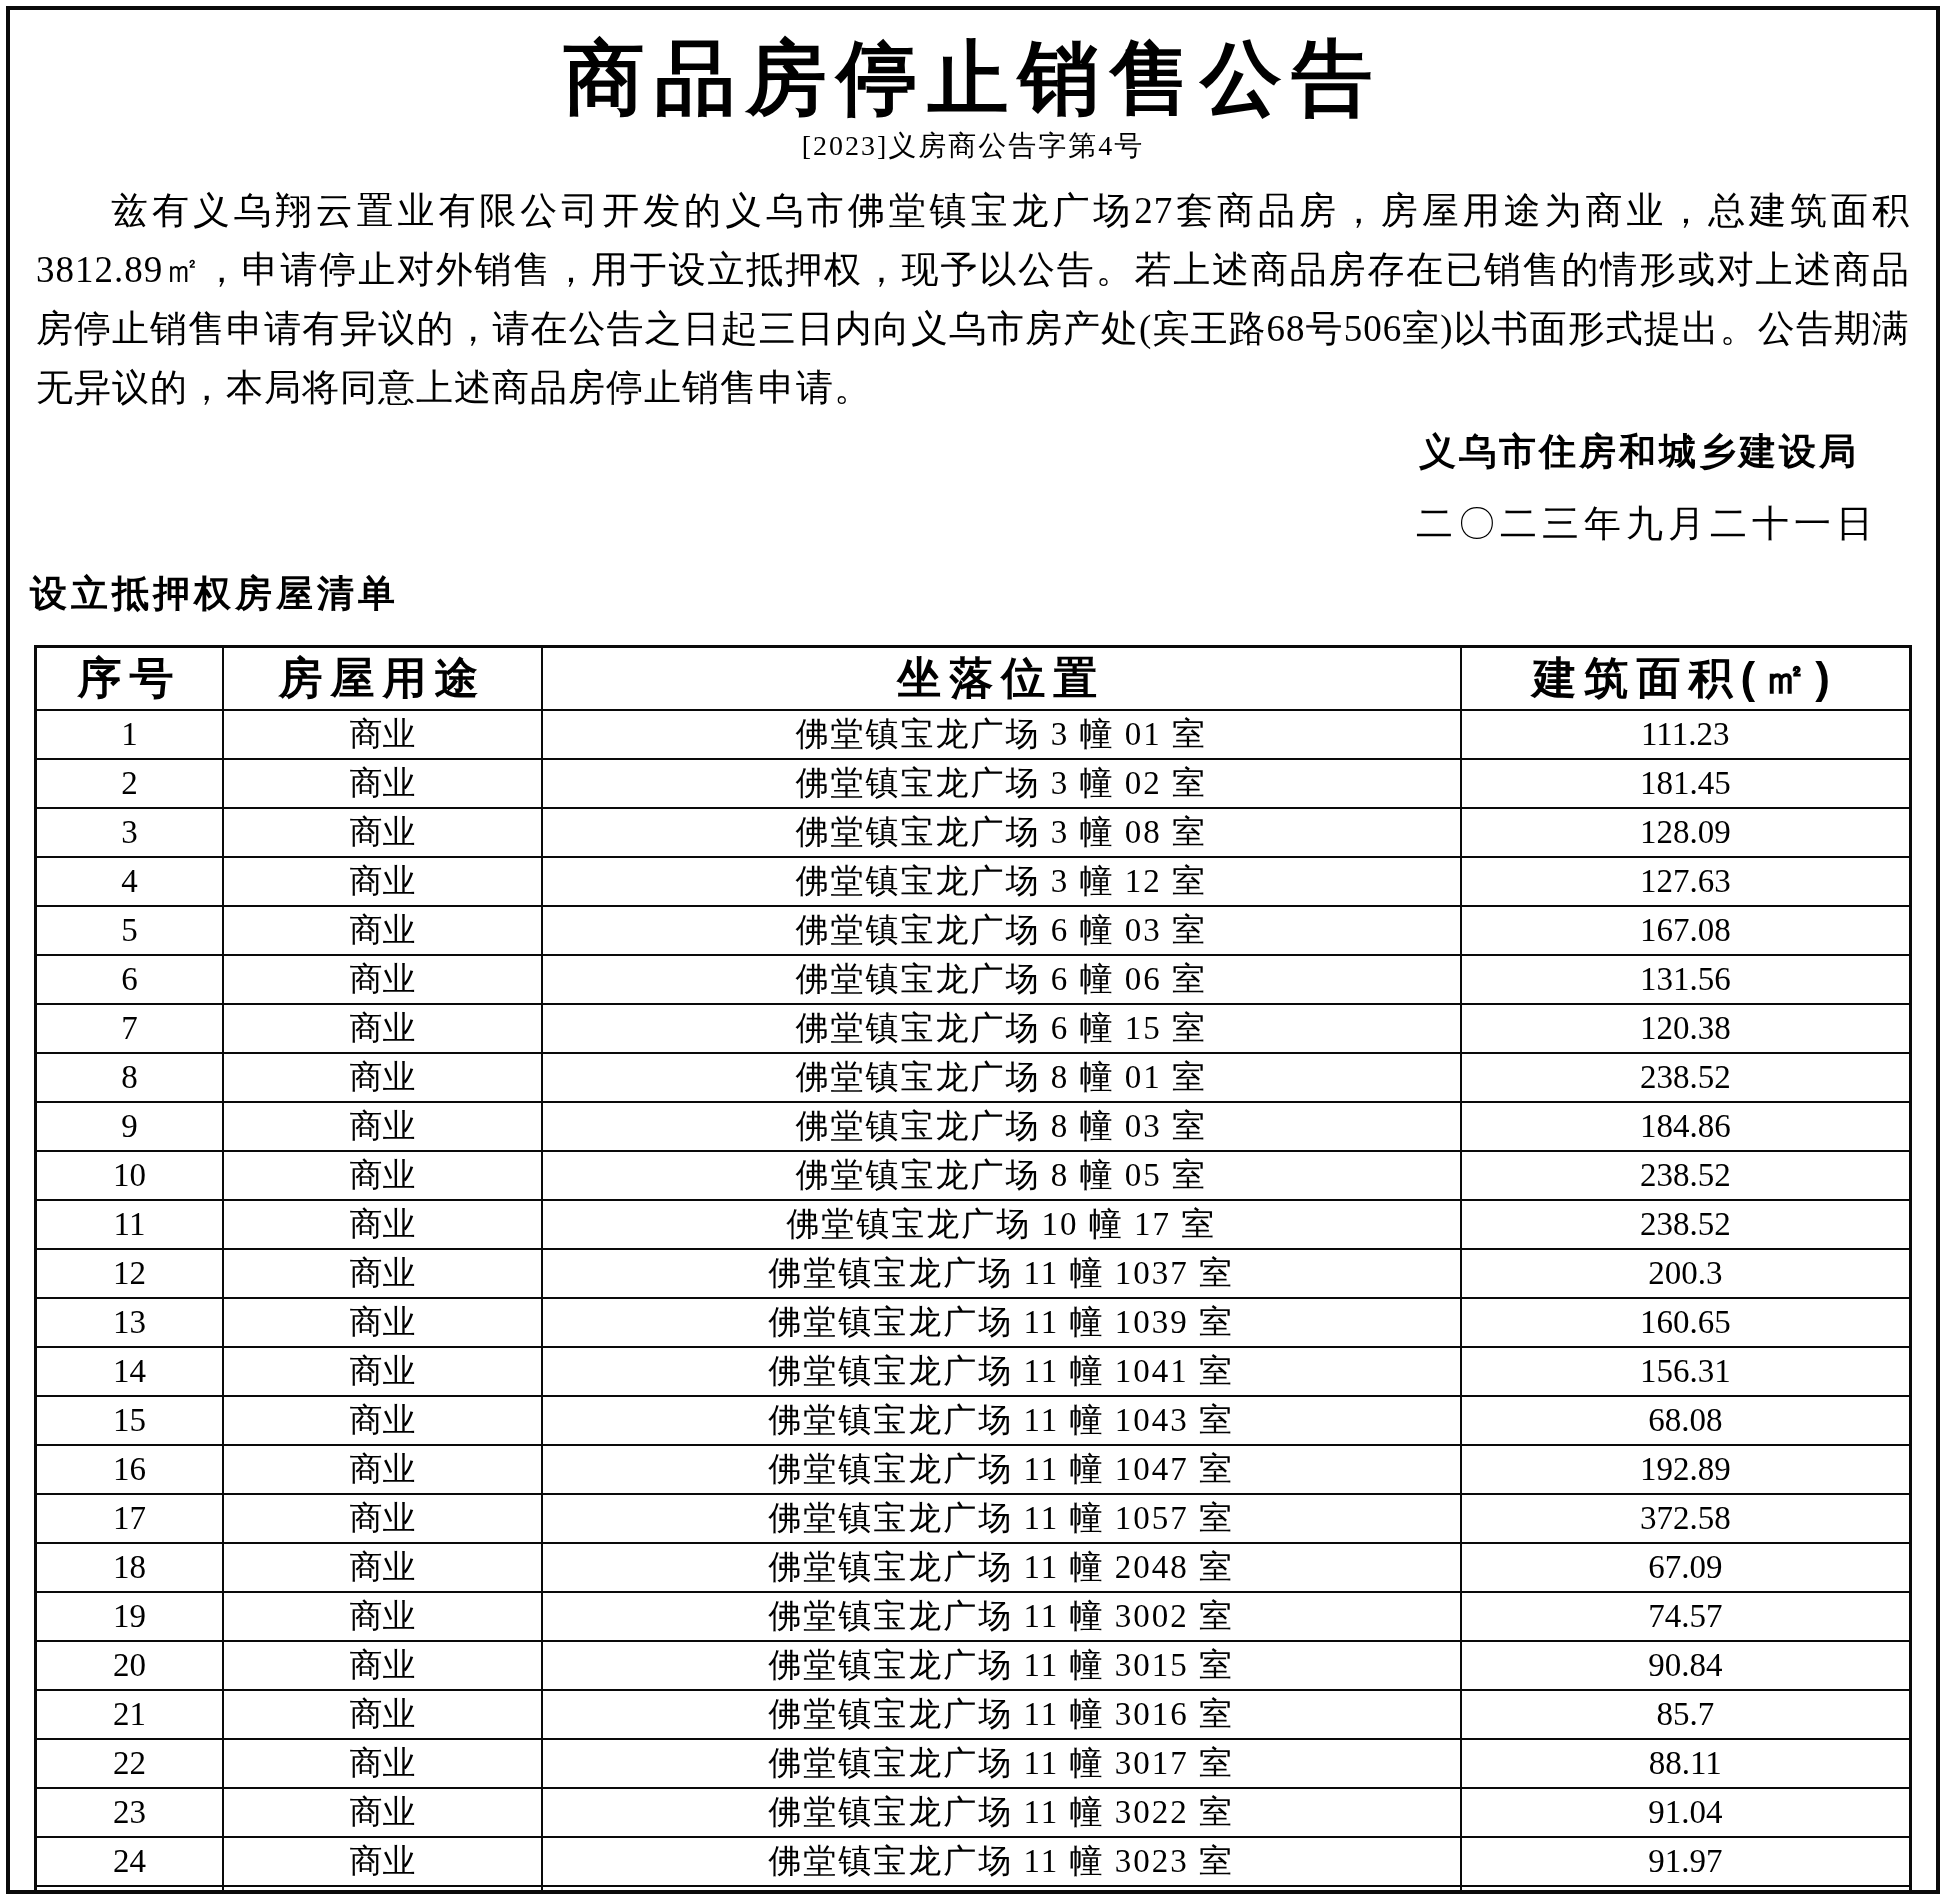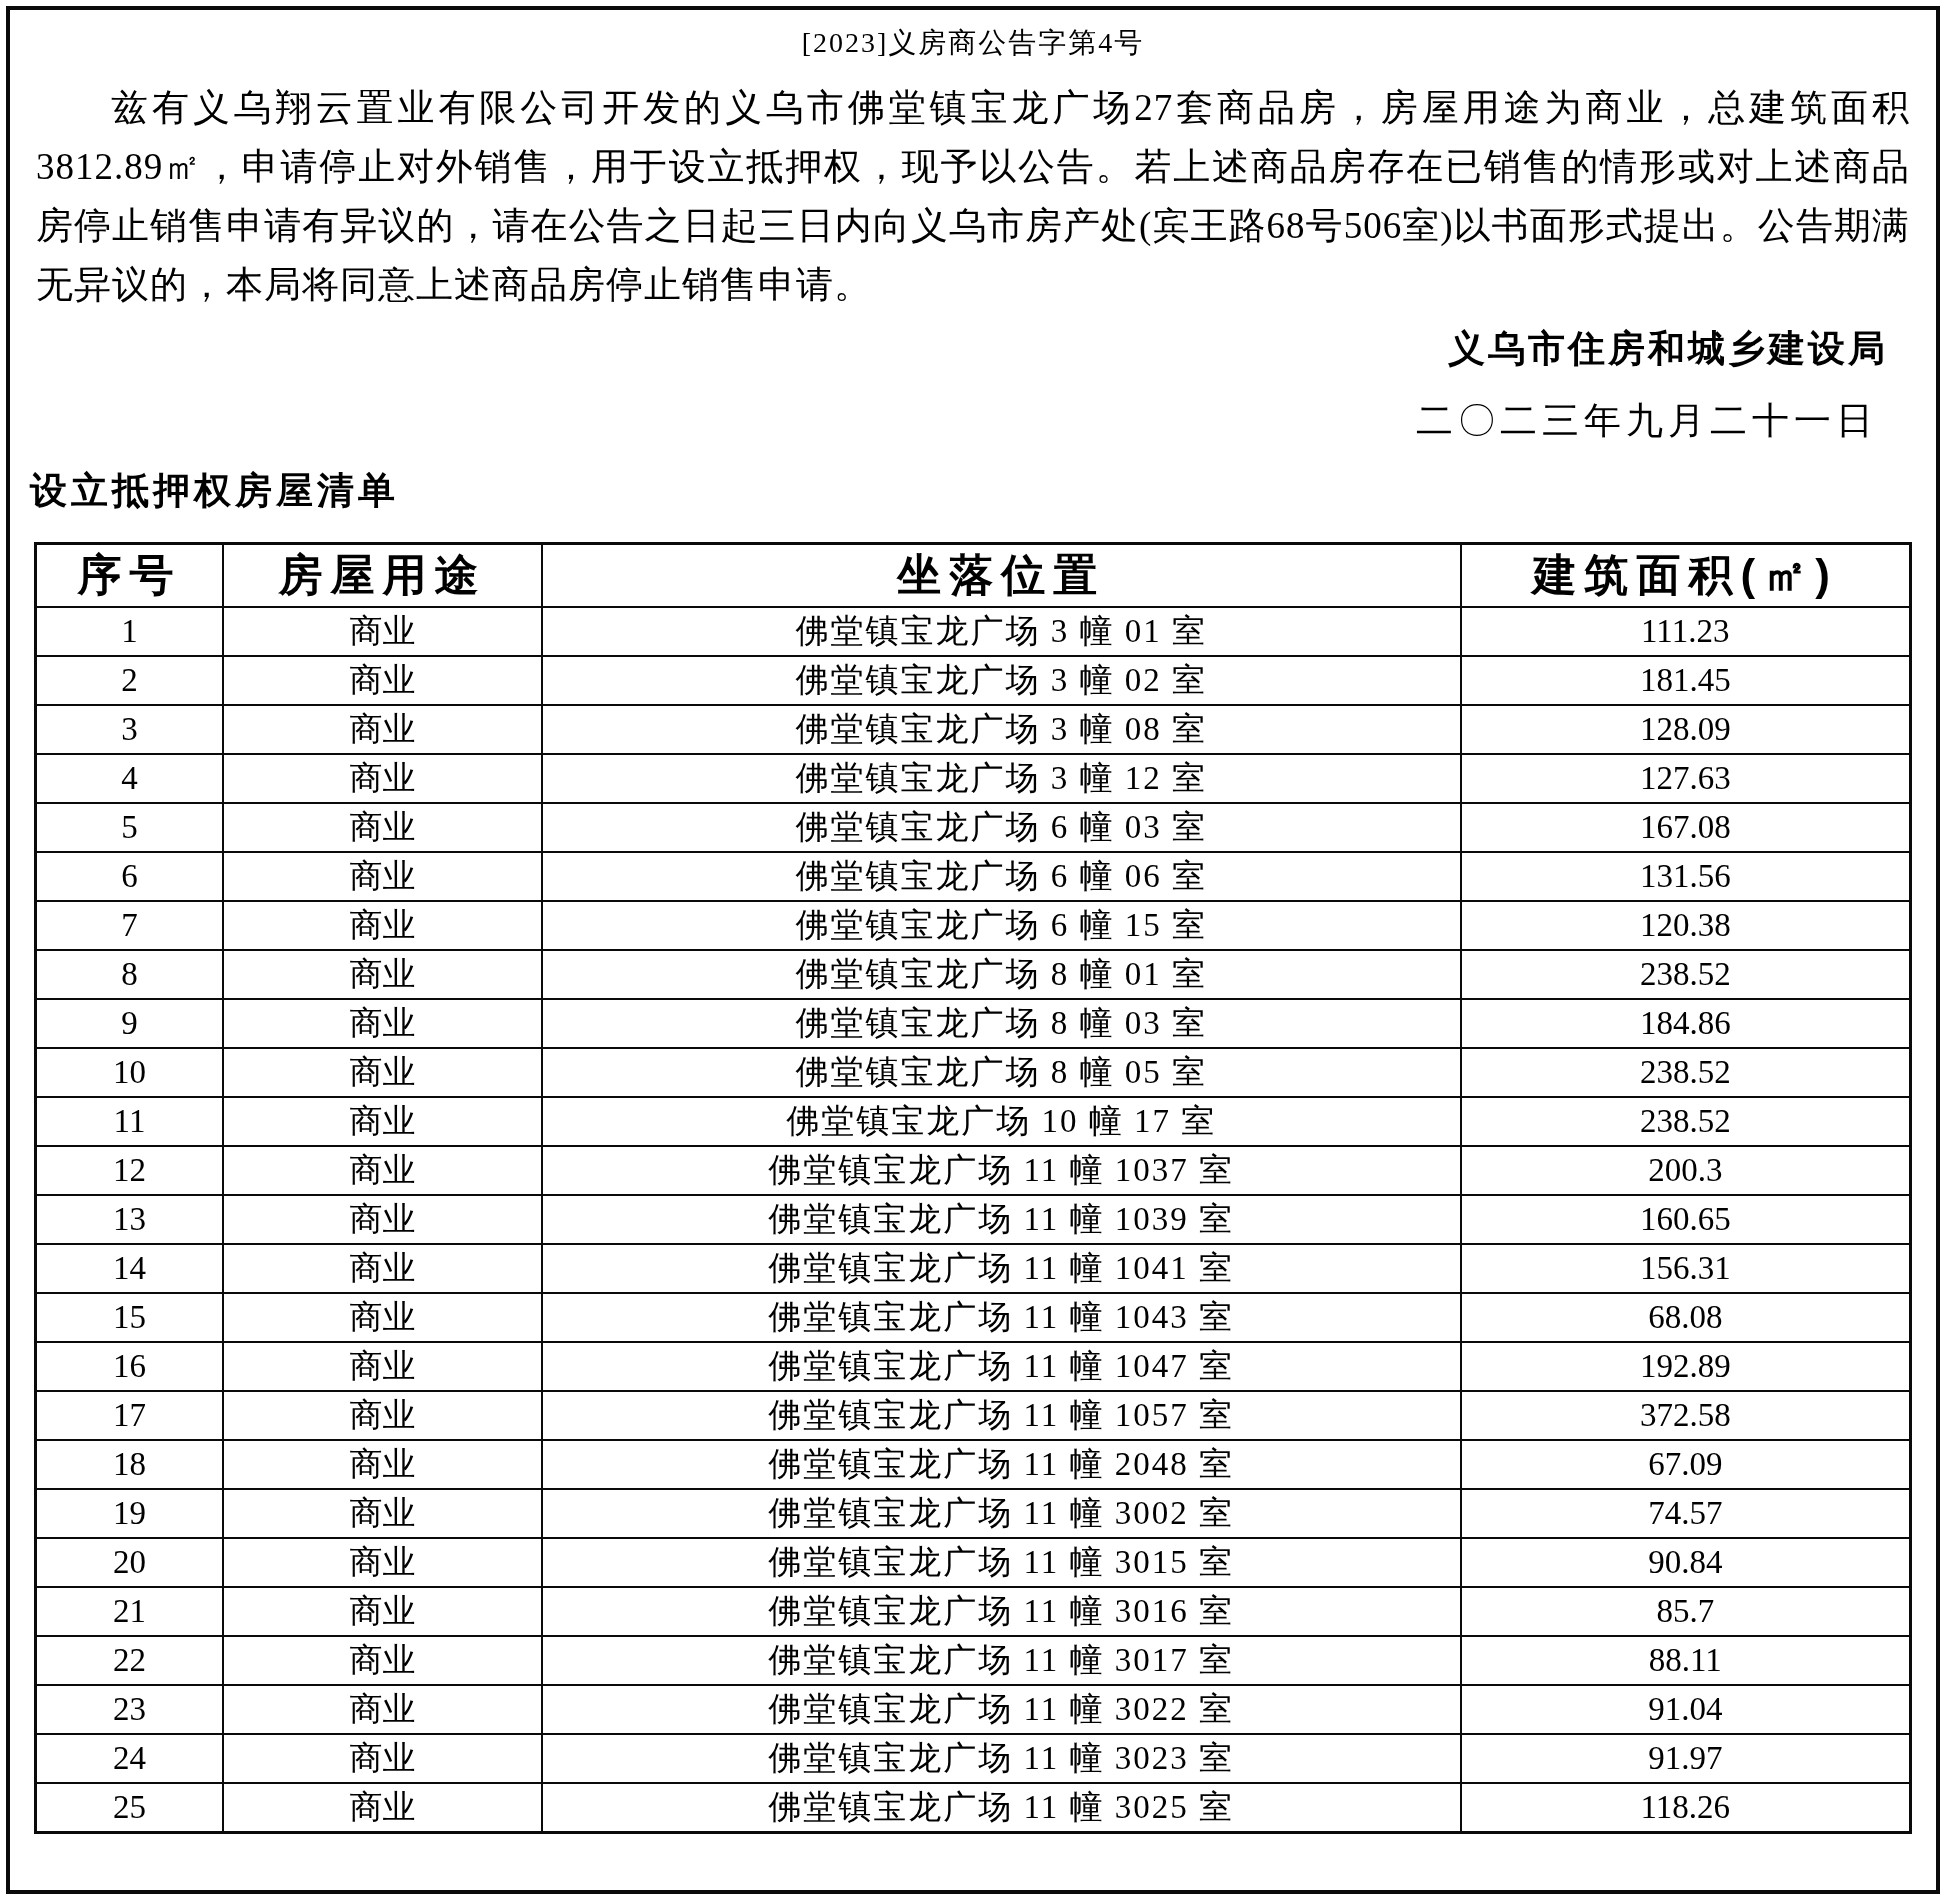--- a/index.html
+++ b/index.html
@@ -40,21 +40,21 @@
     text-indent:75px;
     margin:0 6px;
     letter-spacing:1px;
   }
   .issuer {
     text-align:right;
     font-family:"Liberation Sans","DejaVu Sans",sans-serif;
     font-weight:bold;
     font-size:37px;
     letter-spacing:3px;
-    margin:10px 28px 0 0;
+    margin:10px 57px 0 0;
   }
   .issue-date {
     text-align:right;
     font-size:37px;
     letter-spacing:5px;
     margin:22px 38px 0 0;
   }
   .table-title {
     text-align:left;
     font-family:"Liberation Sans","DejaVu Sans",sans-serif;
@@ -94,20 +94,21 @@
   .col-usage  { width:17%; }
   .col-loc    { width:49%; }
   .col-area   { width:24%; }
 </style>
 </head>
 <body>
 
 <div class="page">
   <div class="frame">
 
+    <h1 class="main-title">商品房停止销售公告</h1>
 
     <div class="doc-number">[2023]义房商公告字第4号</div>
 
     <p class="body-text">兹有义乌翔云置业有限公司开发的义乌市佛堂镇宝龙广场27套商品房，房屋用途为商业，总建筑面积3812.89㎡，申请停止对外销售，用于设立抵押权，现予以公告。若上述商品房存在已销售的情形或对上述商品房停止销售申请有异议的，请在公告之日起三日内向义乌市房产处(宾王路68号506室)以书面形式提出。公告期满无异议的，本局将同意上述商品房停止销售申请。</p>
 
     <div class="issuer">义乌市住房和城乡建设局</div>
 
     <div class="issue-date">二〇二三年九月二十一日</div>
 
     <h2 class="table-title">设立抵押权房屋清单</h2>

